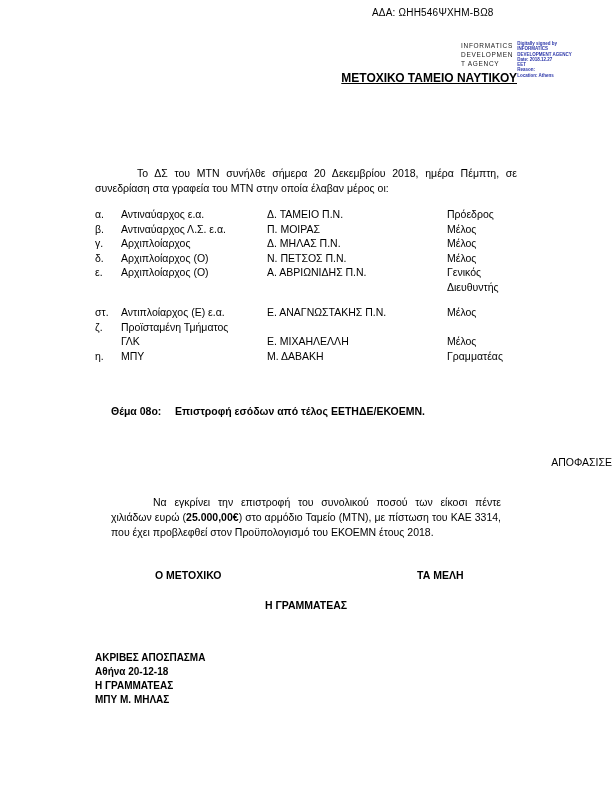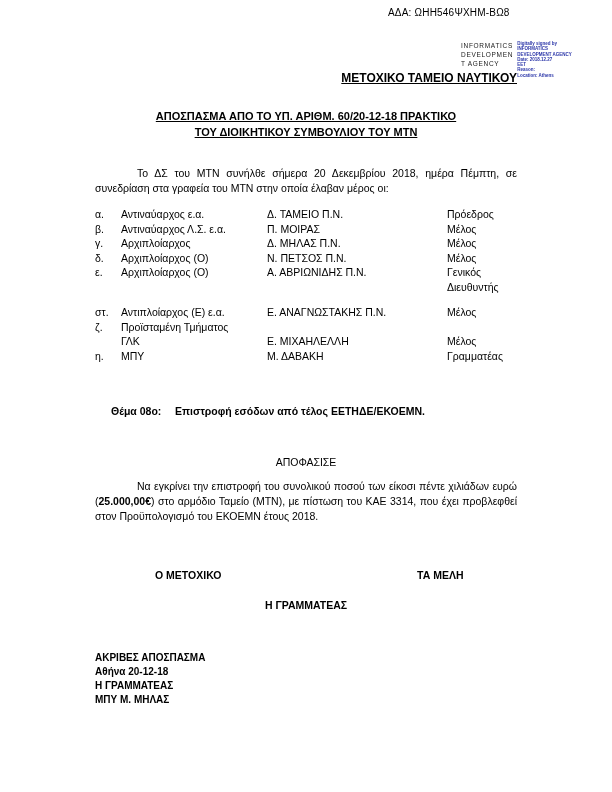--- a/index.html
+++ b/index.html
@@ -9,21 +9,21 @@
     width: 612px;
     height: 792px;
     background: #ffffff;
     font-family: "Liberation Sans", sans-serif;
     color: #000;
     overflow: hidden;
   }
   .txt { font-size: 10.5px; line-height: 15px; }
 
   .ada {
-    position: absolute; top: 7px; left: 388px;
+    position: absolute; top: 7px; left: 372px;
     font-size: 10px; letter-spacing: 0.2px;
   }
 
   .stamp { position: absolute; top: 41px; left: 461px; display: flex; gap: 4px; }
   .stamp-agency { font-size: 6.5px; line-height: 9px; letter-spacing: 0.7px; color: #1a1a1a; }
   .stamp-sig { font-size: 4.5px; line-height: 5.3px; white-space: nowrap; font-weight: bold; }
 
   .org-title {
     position: absolute; top: 71px; right: 95px;
     font-size: 12px; font-weight: bold; text-decoration: underline;
@@ -40,23 +40,23 @@
   .members-a { position: absolute; top: 207px; left: 95px; right: 95px; }
   .members-b { position: absolute; top: 305px; left: 95px; right: 95px; }
   table { width: 100%; border-collapse: collapse; table-layout: fixed; }
   td { padding: 0; vertical-align: top; font-size: 10.5px; line-height: 14.5px; }
 
   .topic { position: absolute; top: 388px; left: 95px; right: 95px; font-weight: bold; margin: 16px; }
   .topic-label { display: inline-block; width: 64px; }
 
   .considering { position: absolute; top: 419px; left: 95px; right: 95px; text-align: justify; text-indent: 42px; margin: 0; }
 
-  .decision-heading { position: absolute; top: 455px; left: 0; right: 0; text-align: center; }
-
-  .decision { position: absolute; top: 479px; left: 95px; right: 95px; text-align: justify; text-indent: 42px; margin: 0; }
+  .decision-heading { position: absolute; top: 455px; left: 0; right: 0; text-align: right; }
+
+  .decision { position: absolute; top: 479px; left: 95px; right: 95px; text-align: justify; text-indent: 42px; margin: 16px; }
   .decision b { white-space: nowrap; }
 
   .board-heading {
     position: absolute; top: 541px; left: 0; right: 0;
     text-align: center; font-weight: bold; text-decoration: underline;
   }
 
   .sig-row { position: absolute; top: 568px; left: 95px; right: 95px; height: 16px; font-weight: bold; }
   .president { position: absolute; left: 60px; top: 0; }
   .members-label { position: absolute; left: 322px; top: 0; }
@@ -84,24 +84,20 @@
       <div>DEVELOPMENT AGENCY</div>
       <div>Date: 2018.12.27</div>
       <div>EET</div>
       <div>Reason:</div>
       <div>Location: Athens</div>
     </div>
   </div>
 
   <div class="org-title">ΜΕΤΟΧΙΚΟ ΤΑΜΕΙΟ ΝΑΥΤΙΚΟΥ</div>
 
-  <div class="doc-title">
-    <div>ΑΠΟΣΠΑΣΜΑ ΑΠΟ ΤΟ ΥΠ. ΑΡΙΘΜ. 60/20-12-18 ΠΡΑΚΤΙΚΟ</div>
-    <div>ΤΟΥ ΔΙΟΙΚΗΤΙΚΟΥ ΣΥΜΒΟΥΛΙΟΥ ΤΟΥ ΜΤΝ</div>
-  </div>
 
   <p class="intro txt">Το ΔΣ του ΜΤΝ συνήλθε σήμερα 20 Δεκεμβρίου 2018, ημέρα Πέμπτη, σε συνεδρίαση στα γραφεία του ΜΤΝ στην οποία έλαβαν μέρος οι:</p>
 
   <div class="members-a">
     <table>
       <colgroup>
           <col style="width:26px">
           <col style="width:146px">
           <col style="width:180px">
           <col>

